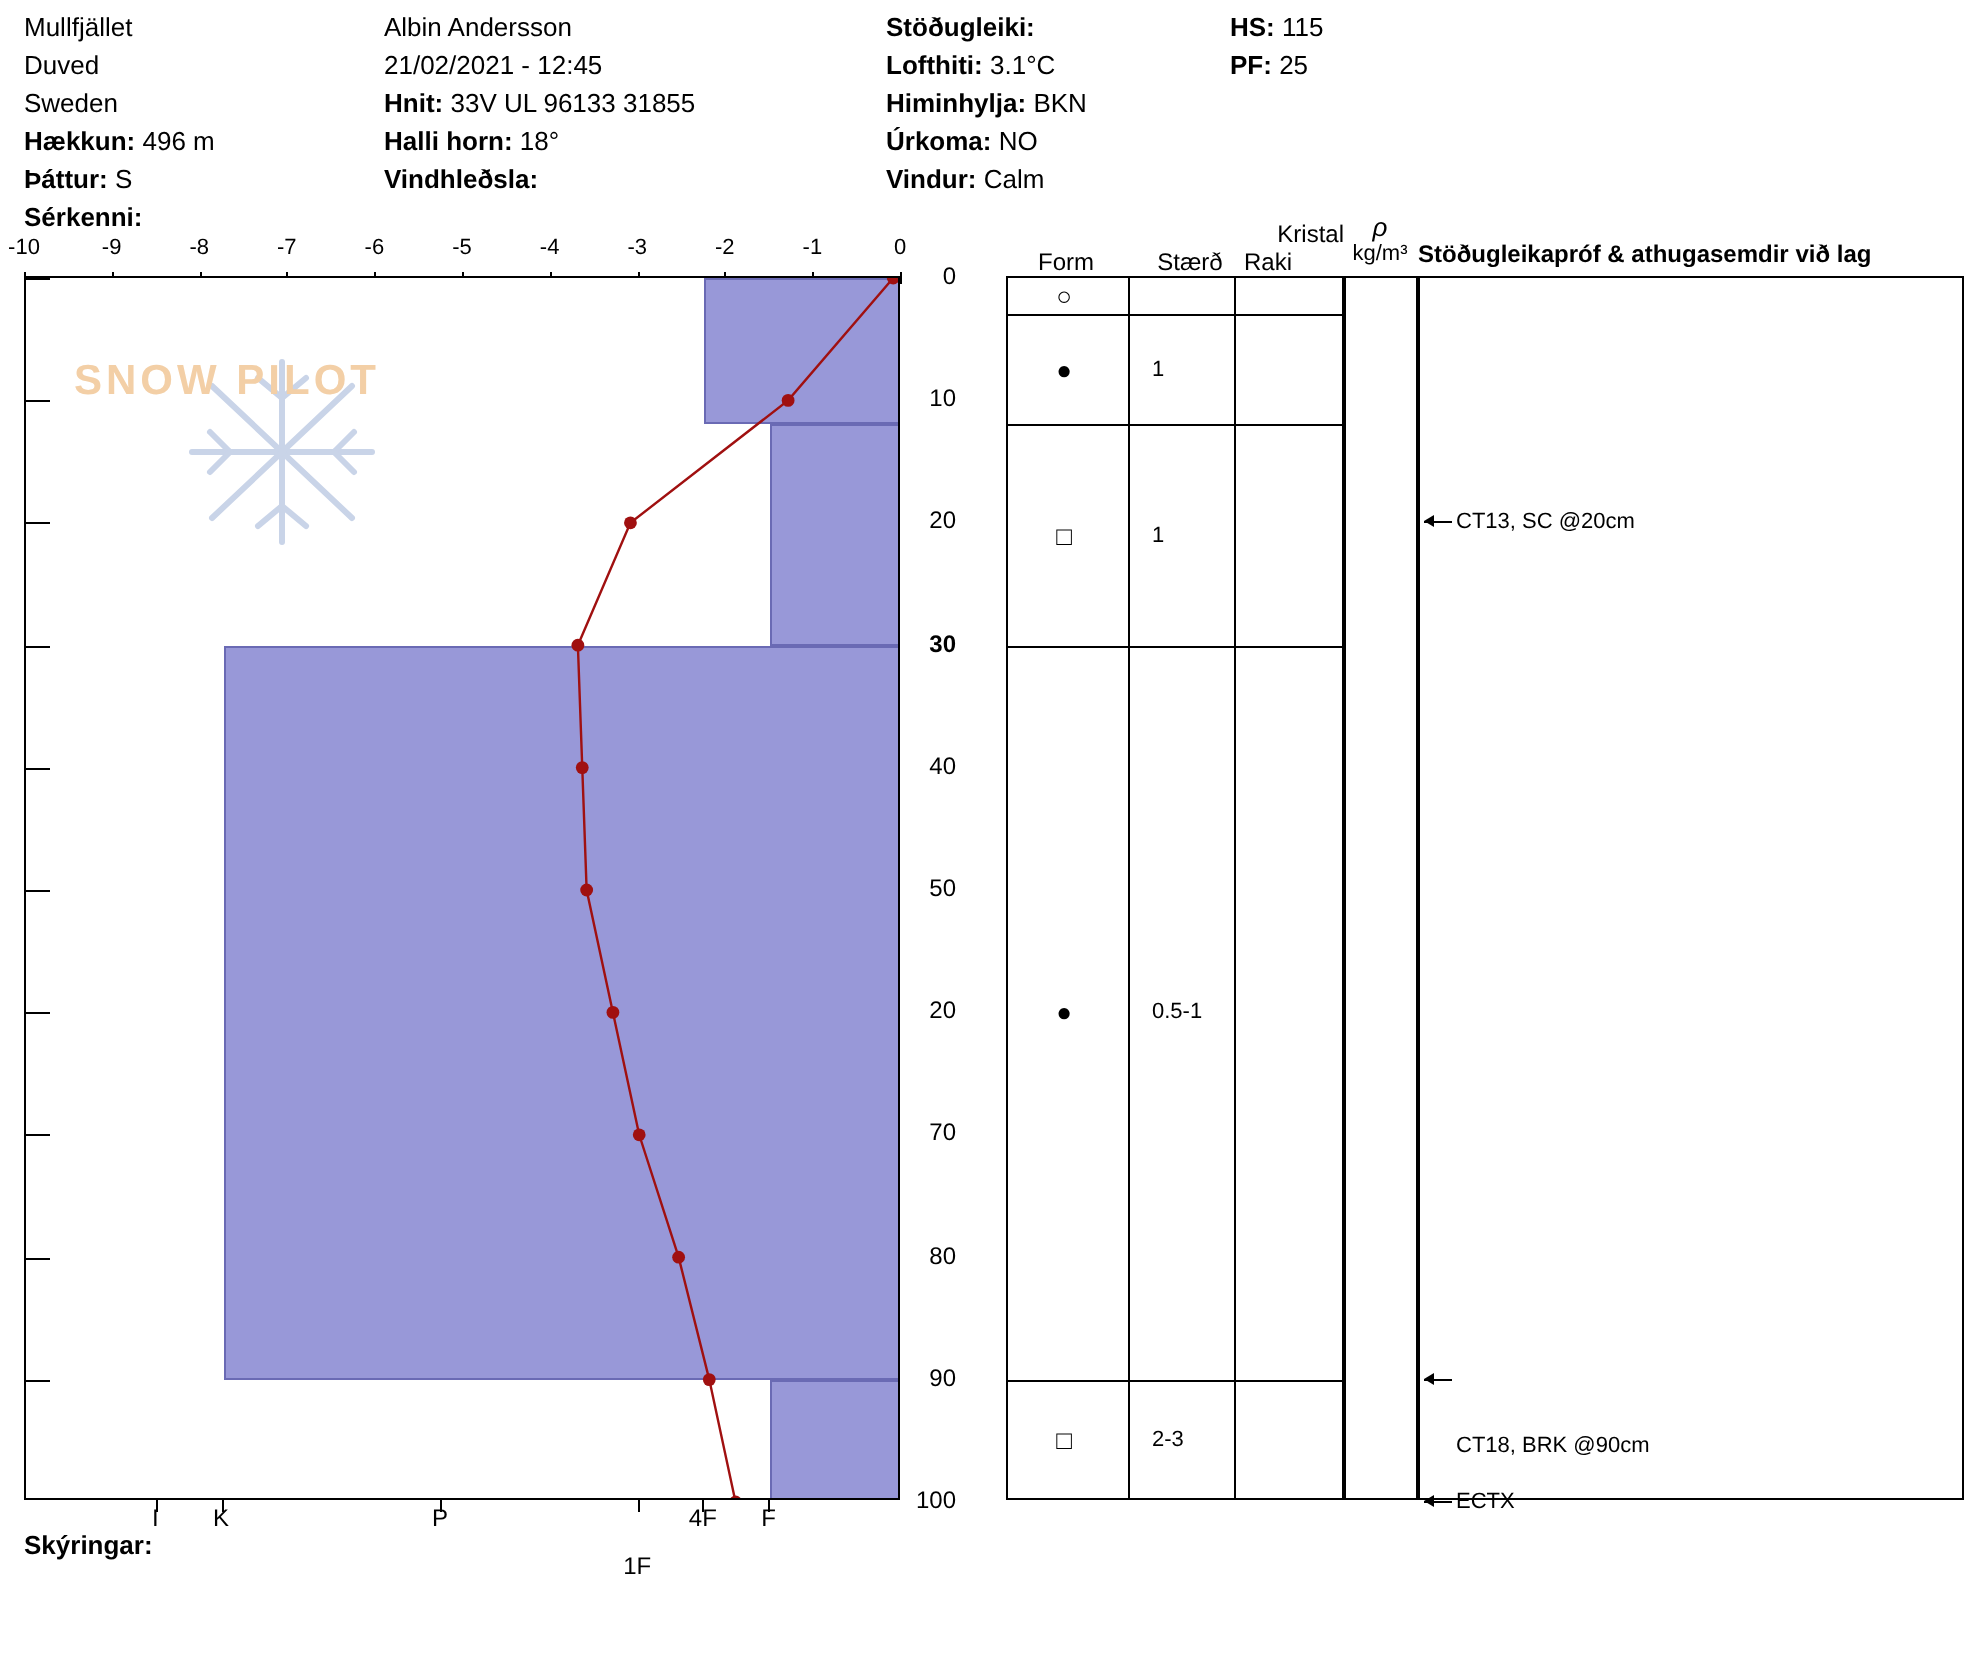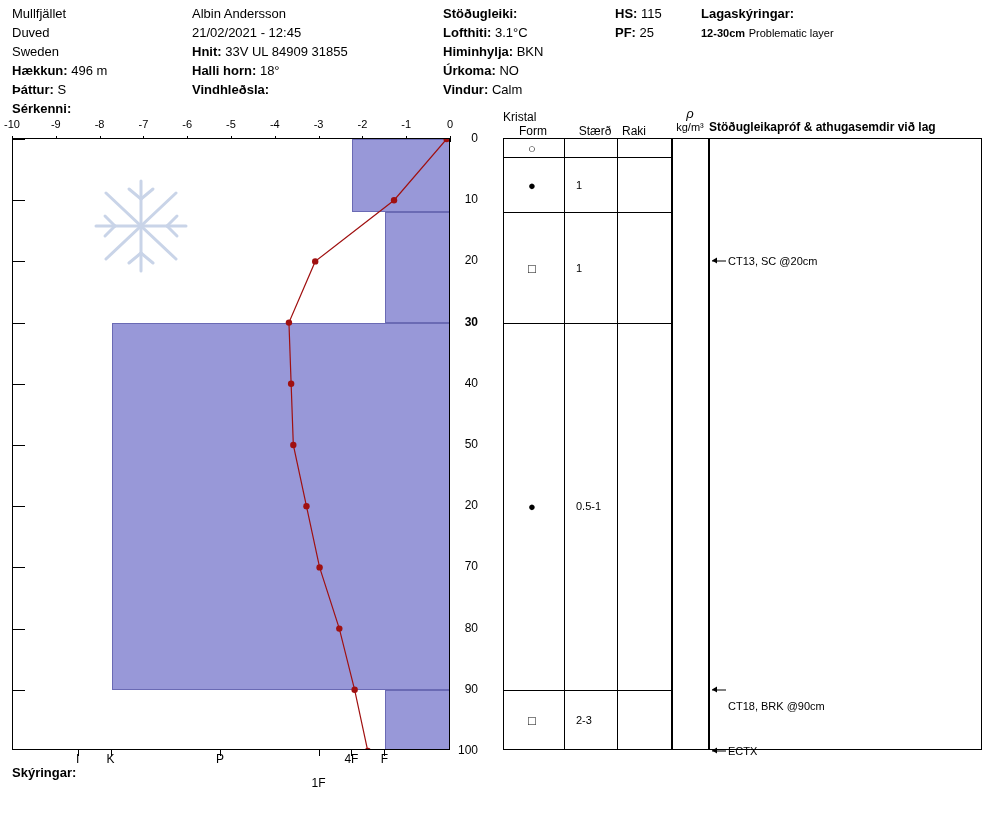--- a/index.html
+++ b/index.html
@@ -35,21 +35,21 @@
 
   
   #grainbox{position:absolute;left:503px;top:138px;width:169px;height:612px;border:1px solid #000;box-sizing:border-box;}
   .gcolsep{position:absolute;top:0;width:1px;height:610px;background:#000;}
   .glayersep{position:absolute;left:0;width:167px;height:1px;background:#000;}
   .gsym{position:absolute;transform:translate(-50%,-50%);font-size:13px;line-height:1;}
   .gsize{position:absolute;transform:translateY(-50%);font-size:11px;}
 
   
   #grainhdr{position:absolute;left:503px;top:110px;width:169px;height:28px;}
-  #grainhdr .ttl{position:absolute;width:169px;text-align:left;top:0;font-size:12px;}
+  #grainhdr .ttl{position:absolute;width:169px;text-align:right;top:0;font-size:12px;}
   #grainhdr .sub{position:absolute;top:14px;font-size:12px;transform:translateX(-50%);}
 
   
   #densbox{position:absolute;left:672px;top:138px;width:37px;height:612px;border:1px solid #000;box-sizing:border-box;}
   #denshdr{position:absolute;left:660px;top:106px;width:60px;text-align:center;}
   #denshdr .r{font-size:13px;font-style:italic;}
   #denshdr .u{font-size:11px;}
 
   
   #commbox{position:absolute;left:709px;top:138px;width:273px;height:612px;border:1px solid #000;box-sizing:border-box;}
@@ -74,42 +74,38 @@
     <div class="hdr-line"><span class="lbl"></span> <span class="val">Duved</span></div>
     <div class="hdr-line"><span class="lbl"></span> <span class="val">Sweden</span></div>
     <div class="hdr-line"><span class="lbl">Hækkun:</span> <span class="val">496 m</span></div>
     <div class="hdr-line"><span class="lbl">Þáttur:</span> <span class="val">S</span></div>
     <div class="hdr-line"><span class="lbl">Sérkenni:</span> <span class="val"></span></div>
   </div>
 
   <div class="hdr-col" style="left:192px;top:4px;">
     <div class="hdr-line"><span class="lbl"></span> <span class="val">Albin Andersson</span></div>
     <div class="hdr-line"><span class="lbl"></span> <span class="val">21/02/2021 - 12:45</span></div>
-    <div class="hdr-line"><span class="lbl">Hnit:</span> <span class="val">33V UL 84909 31855</span></div>
+    <div class="hdr-line"><span class="lbl">Hnit:</span> <span class="val">33V UL 96133 31855</span></div>
     <div class="hdr-line"><span class="lbl">Halli horn:</span> <span class="val">18°</span></div>
     <div class="hdr-line"><span class="lbl">Vindhleðsla:</span> <span class="val"></span></div>
   </div>
 
   <div class="hdr-col" style="left:443px;top:4px;">
     <div class="hdr-line"><span class="lbl">Stöðugleiki:</span> <span class="val"></span></div>
     <div class="hdr-line"><span class="lbl">Lofthiti:</span> <span class="val">3.1°C</span></div>
     <div class="hdr-line"><span class="lbl">Himinhylja:</span> <span class="val">BKN</span></div>
     <div class="hdr-line"><span class="lbl">Úrkoma:</span> <span class="val">NO</span></div>
     <div class="hdr-line"><span class="lbl">Vindur:</span> <span class="val">Calm</span></div>
   </div>
 
   <div class="hdr-col" style="left:615px;top:4px;">
     <div class="hdr-line"><span class="lbl">HS:</span> <span class="val">115</span></div>
     <div class="hdr-line"><span class="lbl">PF:</span> <span class="val">25</span></div>
   </div>
 
-  <div class="hdr-col" style="left:701px;top:4px;">
-    <div class="hdr-line b">Lagaskýringar:</div>
-    <div class="hdr-line"><span class="b" style="font-size:11px">12-30cm</span> <span style="font-size:11px">Problematic layer</span></div>
-  </div>
 </div>
 
 <div id="xaxis">
     <div class="tickLabel" style="left: 0px;">-10</div>
     <div class="tk" style="left: 0px;"></div>
     <div class="tickLabel" style="left: 43.8px;">-9</div>
     <div class="tk" style="left: 43.8px;"></div>
     <div class="tickLabel" style="left: 87.6px;">-8</div>
     <div class="tk" style="left: 87.6px;"></div>
     <div class="tickLabel" style="left: 131.4px;">-7</div>
@@ -142,20 +138,21 @@
           <line x1="110" y1="28" x2="122" y2="18"></line>
         <line x1="110" y1="82" x2="98" y2="92"></line>
           <line x1="110" y1="82" x2="122" y2="92"></line>
         <line x1="84" y1="55" x2="74" y2="45"></line>
           <line x1="84" y1="55" x2="74" y2="65"></line>
         <line x1="136" y1="55" x2="146" y2="45"></line>
           <line x1="136" y1="55" x2="146" y2="65"></line>
       </g>
     </svg>
   </div>
+  <div id="wmtext">SNOW PILOT</div>
   <div class="snowline" id="layers">
       <div class="hardbar" style="left: 339.45px; width: 98.55px; top: 0px; height: 73.44px;"></div>
       <div class="hardbar" style="left: 372.3px; width: 65.7px; top: 73.44px; height: 110.16px;"></div>
       <div class="hardbar" style="left: 98.55px; width: 339.45px; top: 183.6px; height: 367.2px;"></div>
       <div class="hardbar" style="left: 372.3px; width: 65.7px; top: 550.8px; height: 61.2px;"></div>
       <div class="depthtick" style="top: 0px;"></div>
       <div class="depthtick" style="top: 61.2px;"></div>
       <div class="depthtick" style="top: 122.4px;"></div>
       <div class="depthtick" style="top: 183.6px;"></div>
       <div class="depthtick" style="top: 244.8px;"></div>
@@ -238,17 +235,17 @@
 <div id="denshdr">
   <div class="r">ρ</div>
   <div class="u">kg/m³</div>
 </div>
 <div id="densbox"></div>
 
 <div id="commhdr">Stöðugleikapróf &amp; athugasemdir við lag</div>
 <div id="commbox">
     <div class="cmt" style="left: 18px; top: 122.4px;">CT13, SC @20cm</div>
     <div class="arrow" style="left: 2px; width: 14px; top: 122.4px;"></div>
-    <div class="cmt" style="left: 18px; top: 567px;">CT18, BRK @90cm</div>
+    <div class="cmt" style="left: 18px; top: 584px;">CT18, BRK @90cm</div>
     <div class="arrow" style="left: 2px; width: 14px; top: 550.8px;"></div>
     <div class="cmt" style="left: 18px; top: 612px; text-align: right;">ECTX</div>
     <div class="arrow" style="left: 2px; width: 14px; top: 612px;"></div>
   </div>
 
 </body></html>

